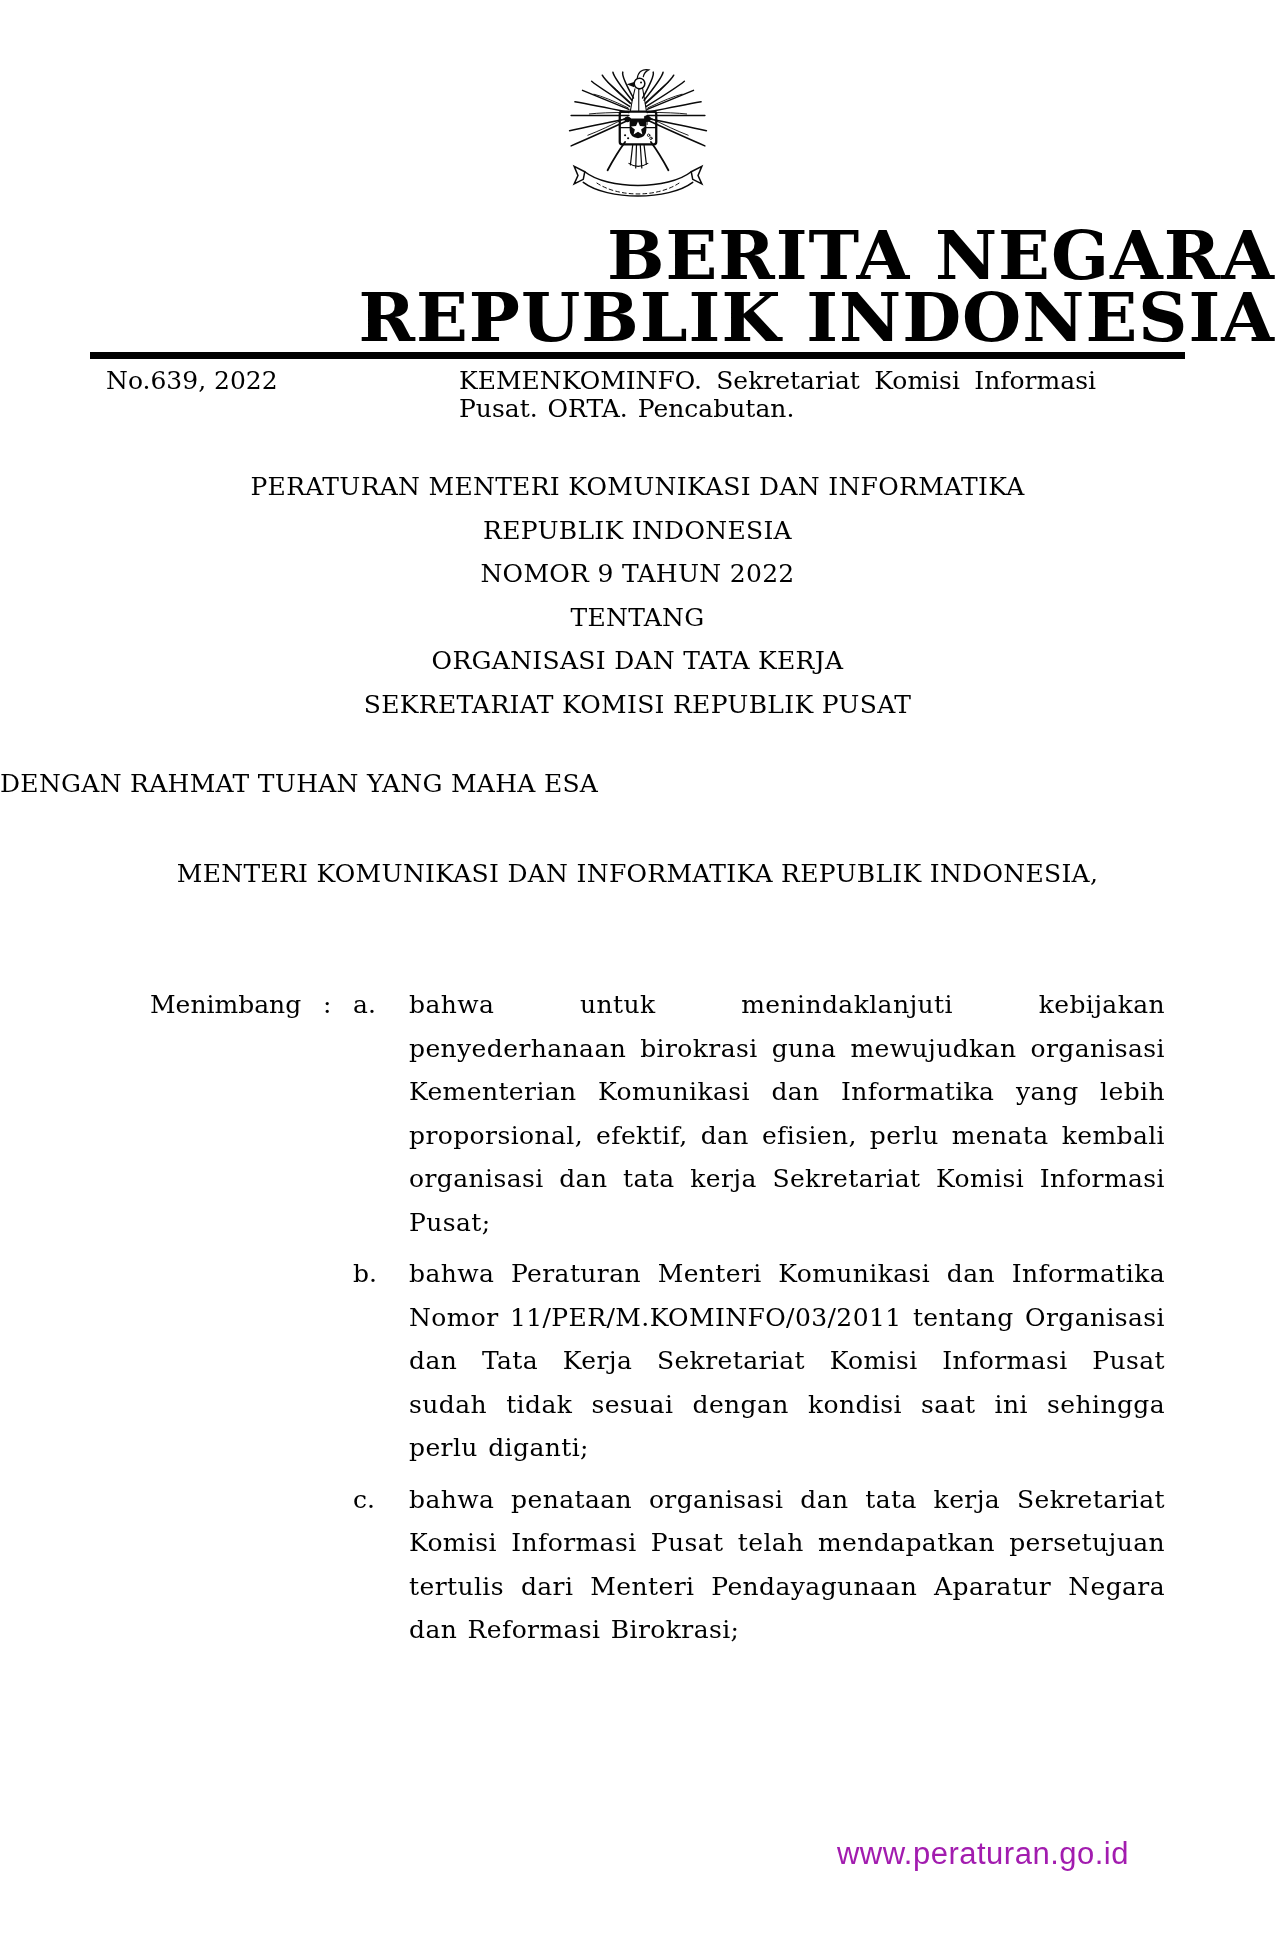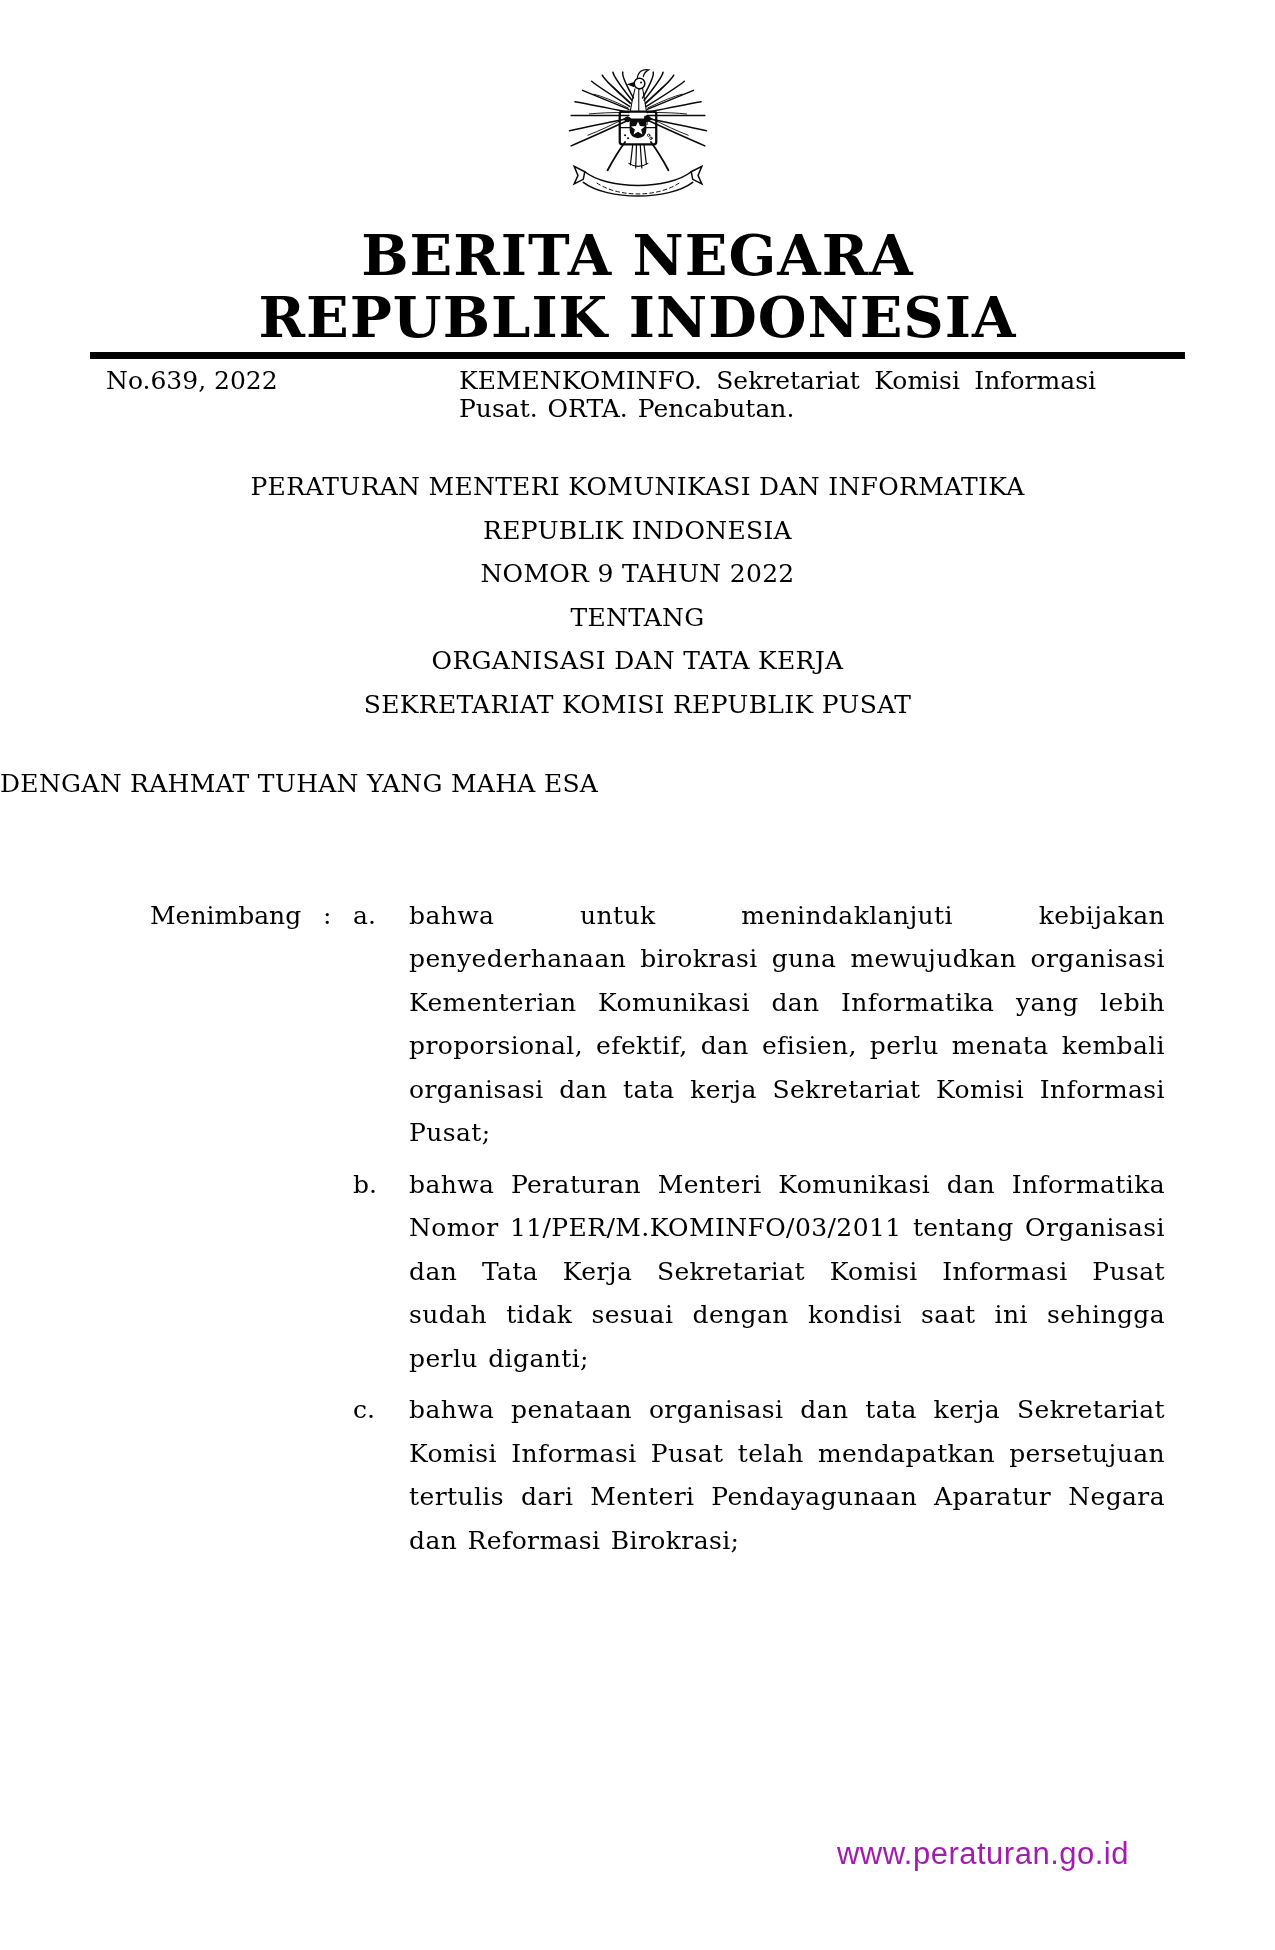--- a/index.html
+++ b/index.html
@@ -9,22 +9,22 @@
     margin:0 auto;
     background:#ffffff;
     color:#000;
     font-family:"DejaVu Serif","Liberation Serif",serif;
     overflow:hidden;
   }
   
   .emblem{width:152px;height:152px;margin:60px auto 0;display:block;}
   .emblem svg{width:100%;height:100%;display:block;}
   
-  .masthead{margin-top:12px;text-align:center;font-weight:bold;
-    font-size:56px;line-height:62px;letter-spacing:1px;}
+  .masthead{margin-top:12px;text-align:right;font-weight:bold;
+    font-size:68px;line-height:62px;letter-spacing:1px;}
   .rule{height:7px;background:#000;margin:4px 90px 0 90px;}
   
   .header-row{display:flex;margin:8px 0 0 106px;width:990px;
     font-size:25px;line-height:28px;}
   .gazette-no{width:353px;flex:none;}
   .gazette-subject{width:637px;flex:none;text-align:justify;text-align-last:left;
     word-spacing:2px;}
   
   .title-block{margin-top:42px;text-align:center;font-size:25px;line-height:43.5px;
     letter-spacing:0.3px;}
@@ -144,20 +144,21 @@
   <div class="title-block">
     <div>PERATURAN MENTERI KOMUNIKASI DAN INFORMATIKA</div>
     <div>REPUBLIK INDONESIA</div>
     <div>NOMOR 9 TAHUN 2022</div>
     <div>TENTANG</div>
     <div>ORGANISASI DAN TATA KERJA</div>
     <div>SEKRETARIAT KOMISI REPUBLIK PUSAT</div>
   </div>
 
   <div class="invocation">DENGAN RAHMAT TUHAN YANG MAHA ESA</div>
+  <div class="authority">MENTERI KOMUNIKASI DAN INFORMATIKA REPUBLIK INDONESIA,</div>
 
   <div class="considering">
     <div class="c-item">
       <div class="c-label">Menimbang</div>
       <div class="c-colon">:</div>
       <div class="c-letter">a.</div>
       <div class="c-text">bahwa untuk menindaklanjuti kebijakan penyederhanaan birokrasi guna mewujudkan organisasi Kementerian Komunikasi dan Informatika yang lebih proporsional, efektif, dan efisien, perlu menata kembali organisasi dan tata kerja Sekretariat Komisi Informasi Pusat;</div>
     </div>
     <div class="c-item">
       <div class="c-label"></div>

